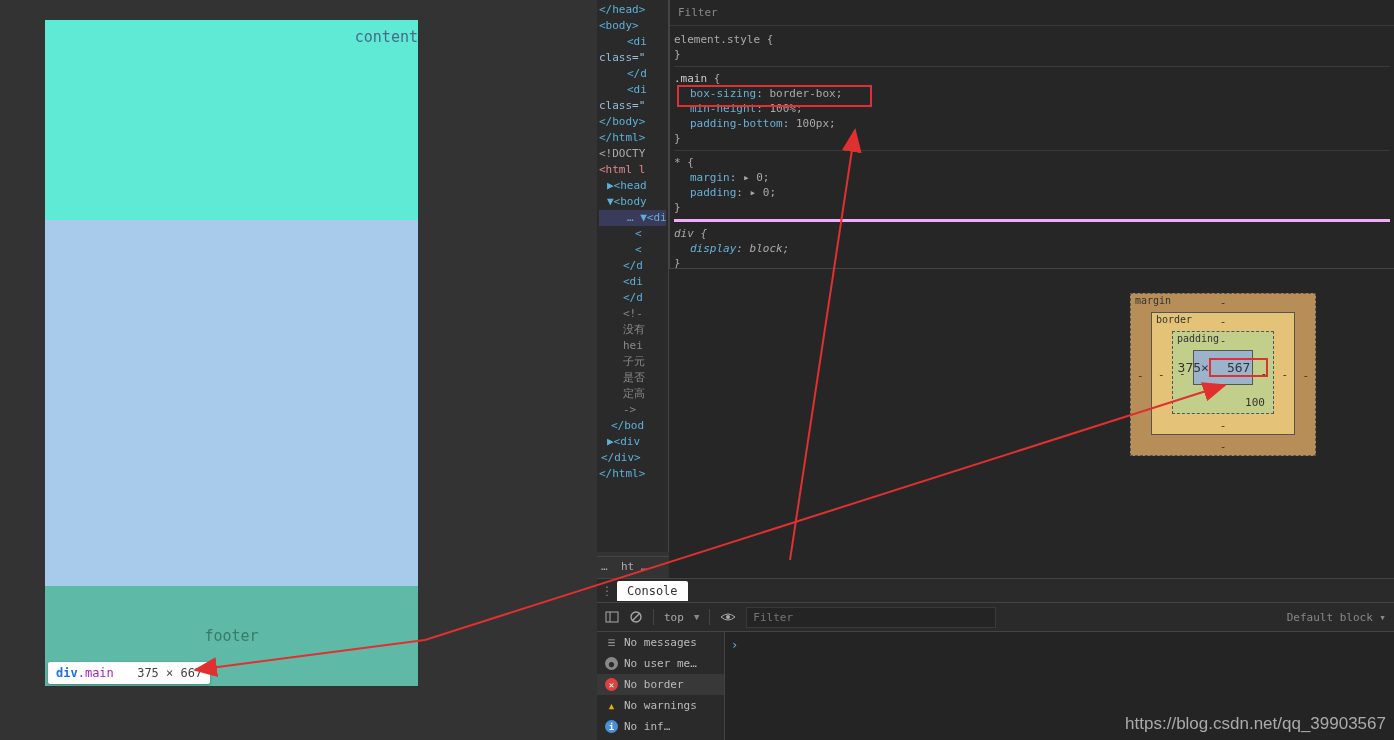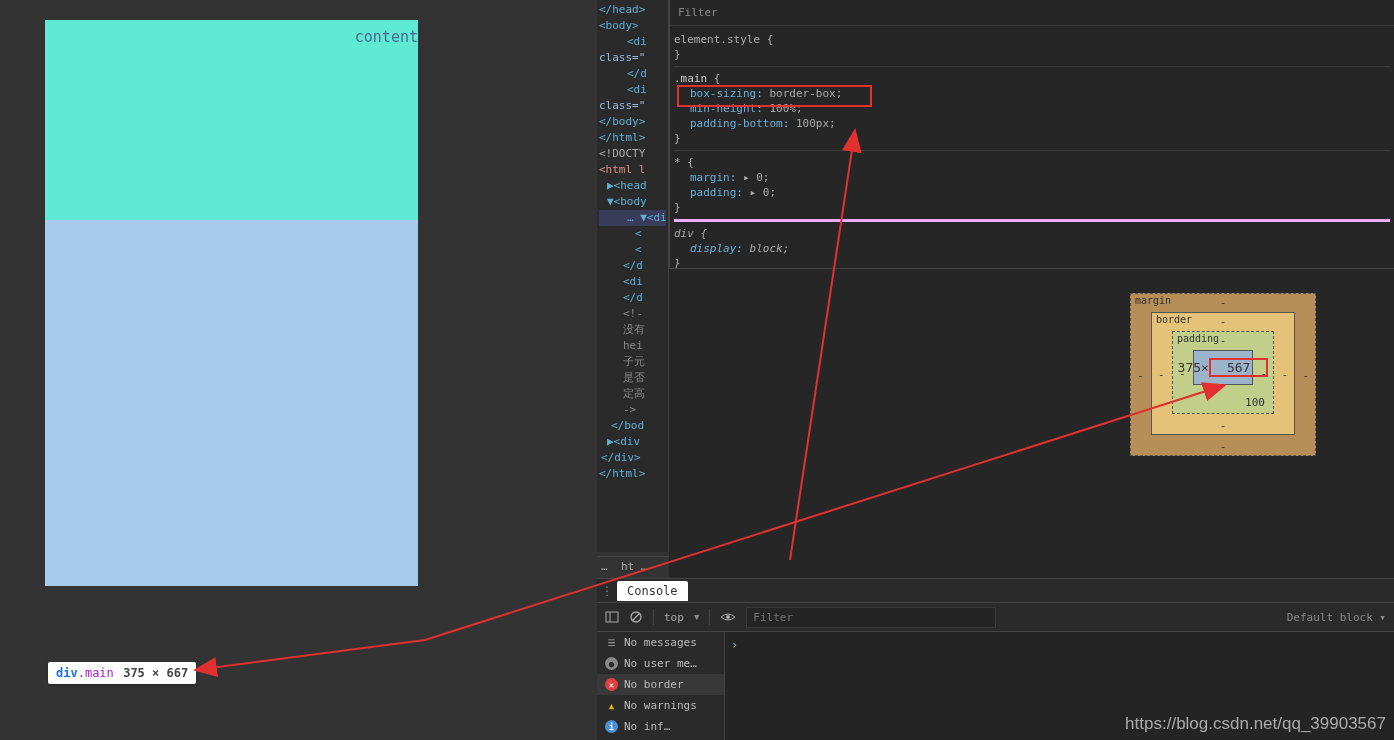--- a/index.html
+++ b/index.html
@@ -8,21 +8,21 @@
 
 .preview-pane{position:absolute;left:45px;top:20px;width:373px;height:668px;}
 .preview-content{height:200px;background:#5eead4;display:flex;justify-content:flex-end;padding-top:8px;color:#4a6a8a;font-size:15px;font-family:sans-serif;}
 .preview-middle{height:366px;background:#a8cbeb;}
 .preview-footer{height:100px;background:#5eb9a7;display:flex;align-items:center;justify-content:center;color:#3a7a6a;font-size:15px;font-family:sans-serif;}
 
 
 .tooltip{position:absolute;left:48px;top:662px;background:#fff;padding:4px 8px;border-radius:2px;font-size:12px;font-family:sans-serif;box-shadow:0 1px 3px rgba(0,0,0,0.3);}
 .tooltip-cls{color:#a920c9;}
 .tooltip-sel{color:#1a73e8;font-weight:600;}
-.tooltip-dim{color:#444;margin-left:6px;font-weight:bold;}
+.tooltip-dim{color:#444;margin-left:20px;}
 
 
 .dom-panel{position:absolute;left:597px;top:0;width:72px;height:552px;background:#2a2a2a;border-right:1px solid #444;overflow:hidden;font-size:11px;line-height:16px;padding:2px;}
 .dom-panel .line{white-space:nowrap;color:#5db0d7;}
 .dom-panel .attr{color:#9bbbdc;}
 .dom-panel .text{color:#aaa;}
 .dom-panel .comment{color:#888;}
 
 
 .breadcrumb{position:absolute;left:597px;top:556px;width:72px;height:20px;background:#333;border-top:1px solid #444;display:flex;align-items:center;padding:0 4px;font-size:11px;color:#aaa;}
@@ -79,20 +79,23 @@
 svg{display:block;}
 </style>
 </head>
 <body>
 
 <div class="preview-pane">
   <div class="preview-content">
     <span>content</span>
   </div>
   <div class="preview-middle"></div>
+  <div class="preview-footer">
+    <span>footer</span>
+  </div>
 </div>
 
 <div class="tooltip">
   <span class="tooltip-sel">div</span><span class="tooltip-cls">.main</span>
   <span class="tooltip-dim">375 × 667</span>
 </div>
 
 <div class="dom-panel">
   <div class="line">&lt;/head&gt;</div>
   <div class="line">&lt;body&gt;</div>

